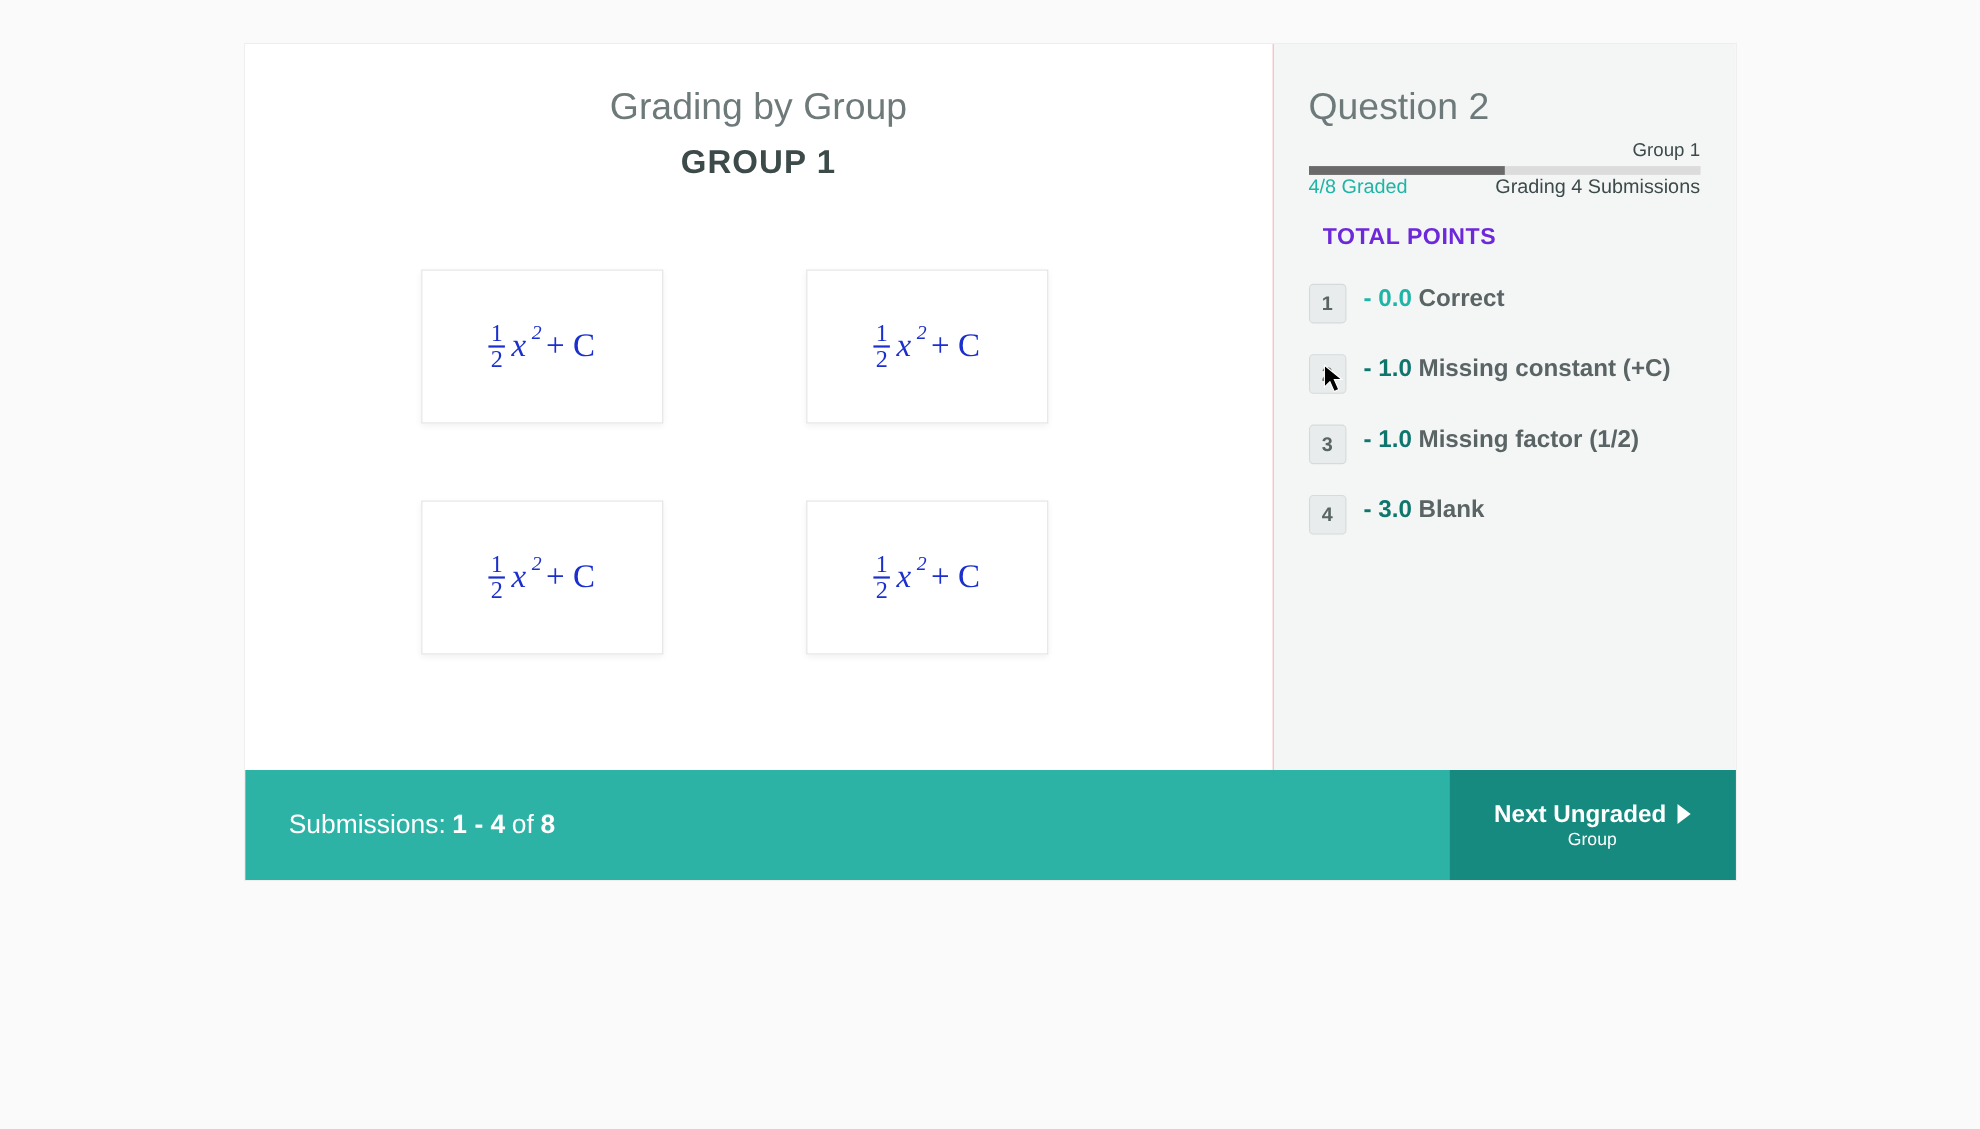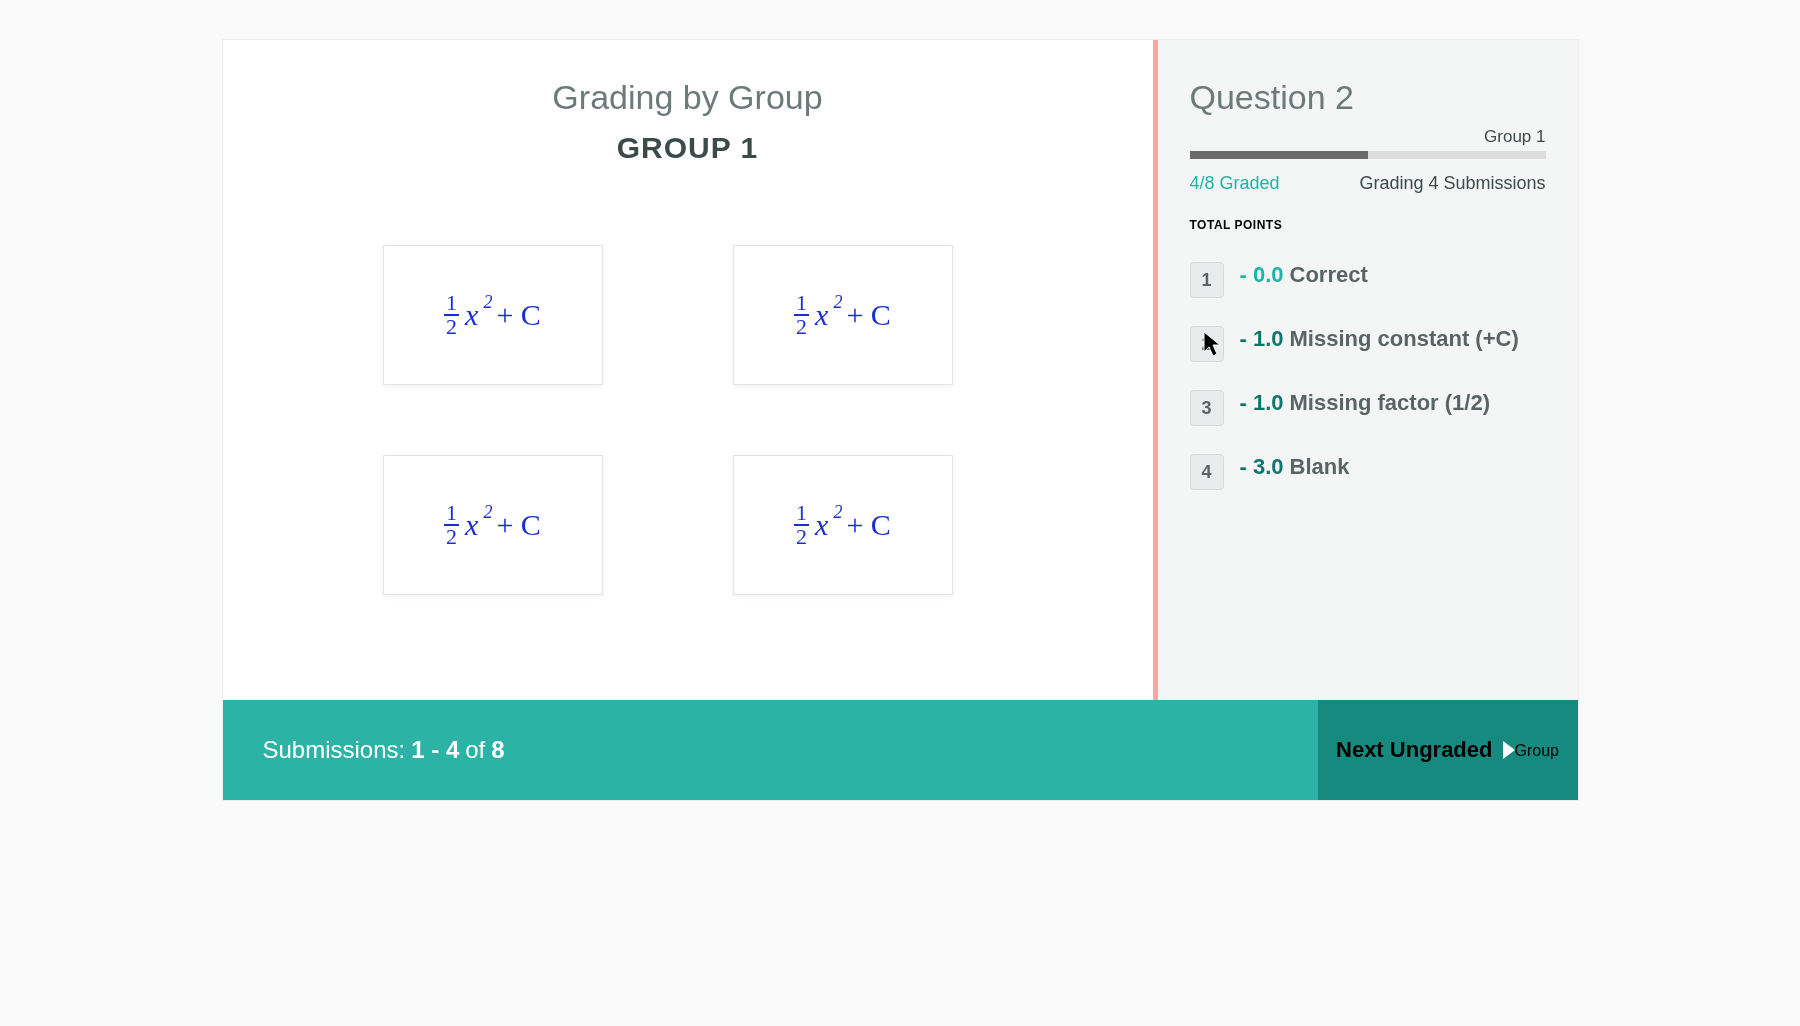--- a/index.html
+++ b/index.html
@@ -21,21 +21,21 @@
     min-height: 760px;
     box-shadow: 0 0 0 1px #eee;
   }
   .content {
     display: flex;
     flex: 1;
   }
   .main-pane {
     flex: 1;
     padding: 30px 40px 40px;
-    border-right: 5px solid #fca5a5;
+    border-right: 1px solid #fca5a5;
     background: #fff;
   }
   .main-title {
     text-align: center;
     font-size: 34px;
     font-weight: 400;
     color: #6e7a7a;
     margin-top: 8px;
   }
   .group-name {
@@ -121,32 +121,32 @@
     position: relative;
   }
   .progress-fill {
     height: 100%;
     background: #6a6a6a;
     width: 50%;
   }
   .progress-row {
     display: flex;
     justify-content: space-between;
-    margin-top: 14px;
     font-size: 18px;
     align-items: center;
   }
   .graded-count { color: #1fb5a6; font-weight: 500; }
   .grading-count { color: #3d4a4a; }
   .total-points-label {
     margin-top: 24px;
-    font-size: 12px;
+    font-size: 21px;
     font-weight: 700;
     letter-spacing: 0.5px;
-    color: #000000;
+    color: #6d28d9;
+    margin-left: 13px;
   }
   .points-row {
     margin-top: 6px;
     font-size: 26px;
     font-weight: 500;
   }
   .points-earned { color: #b9c0c0; }
   .points-max { color: #3d4a4a; font-weight: 700; }
 
   .rubric-list { margin-top: 30px; }
@@ -191,24 +191,24 @@
     font-size: 24px;
   }
   .footer-left .label { font-weight: 400; }
   .footer-left .range { font-weight: 700; margin-left: 6px; }
   .footer-left .of { font-weight: 400; margin: 0 6px; }
   .footer-left .total { font-weight: 700; }
   .next-btn {
     width: 260px;
     background: #168a7f;
     display: flex;
-    flex-direction: row;
+    flex-direction: column;
     align-items: center;
     justify-content: center;
-    color: #000000;
+    color: #ffffff;
     cursor: pointer;
   }
   .next-btn-top {
     display: flex;
     align-items: center;
     gap: 10px;
     font-size: 22px;
     font-weight: 700;
   }
   .next-btn-sub { font-size: 16px; margin-top: 2px; text-align: right; }

